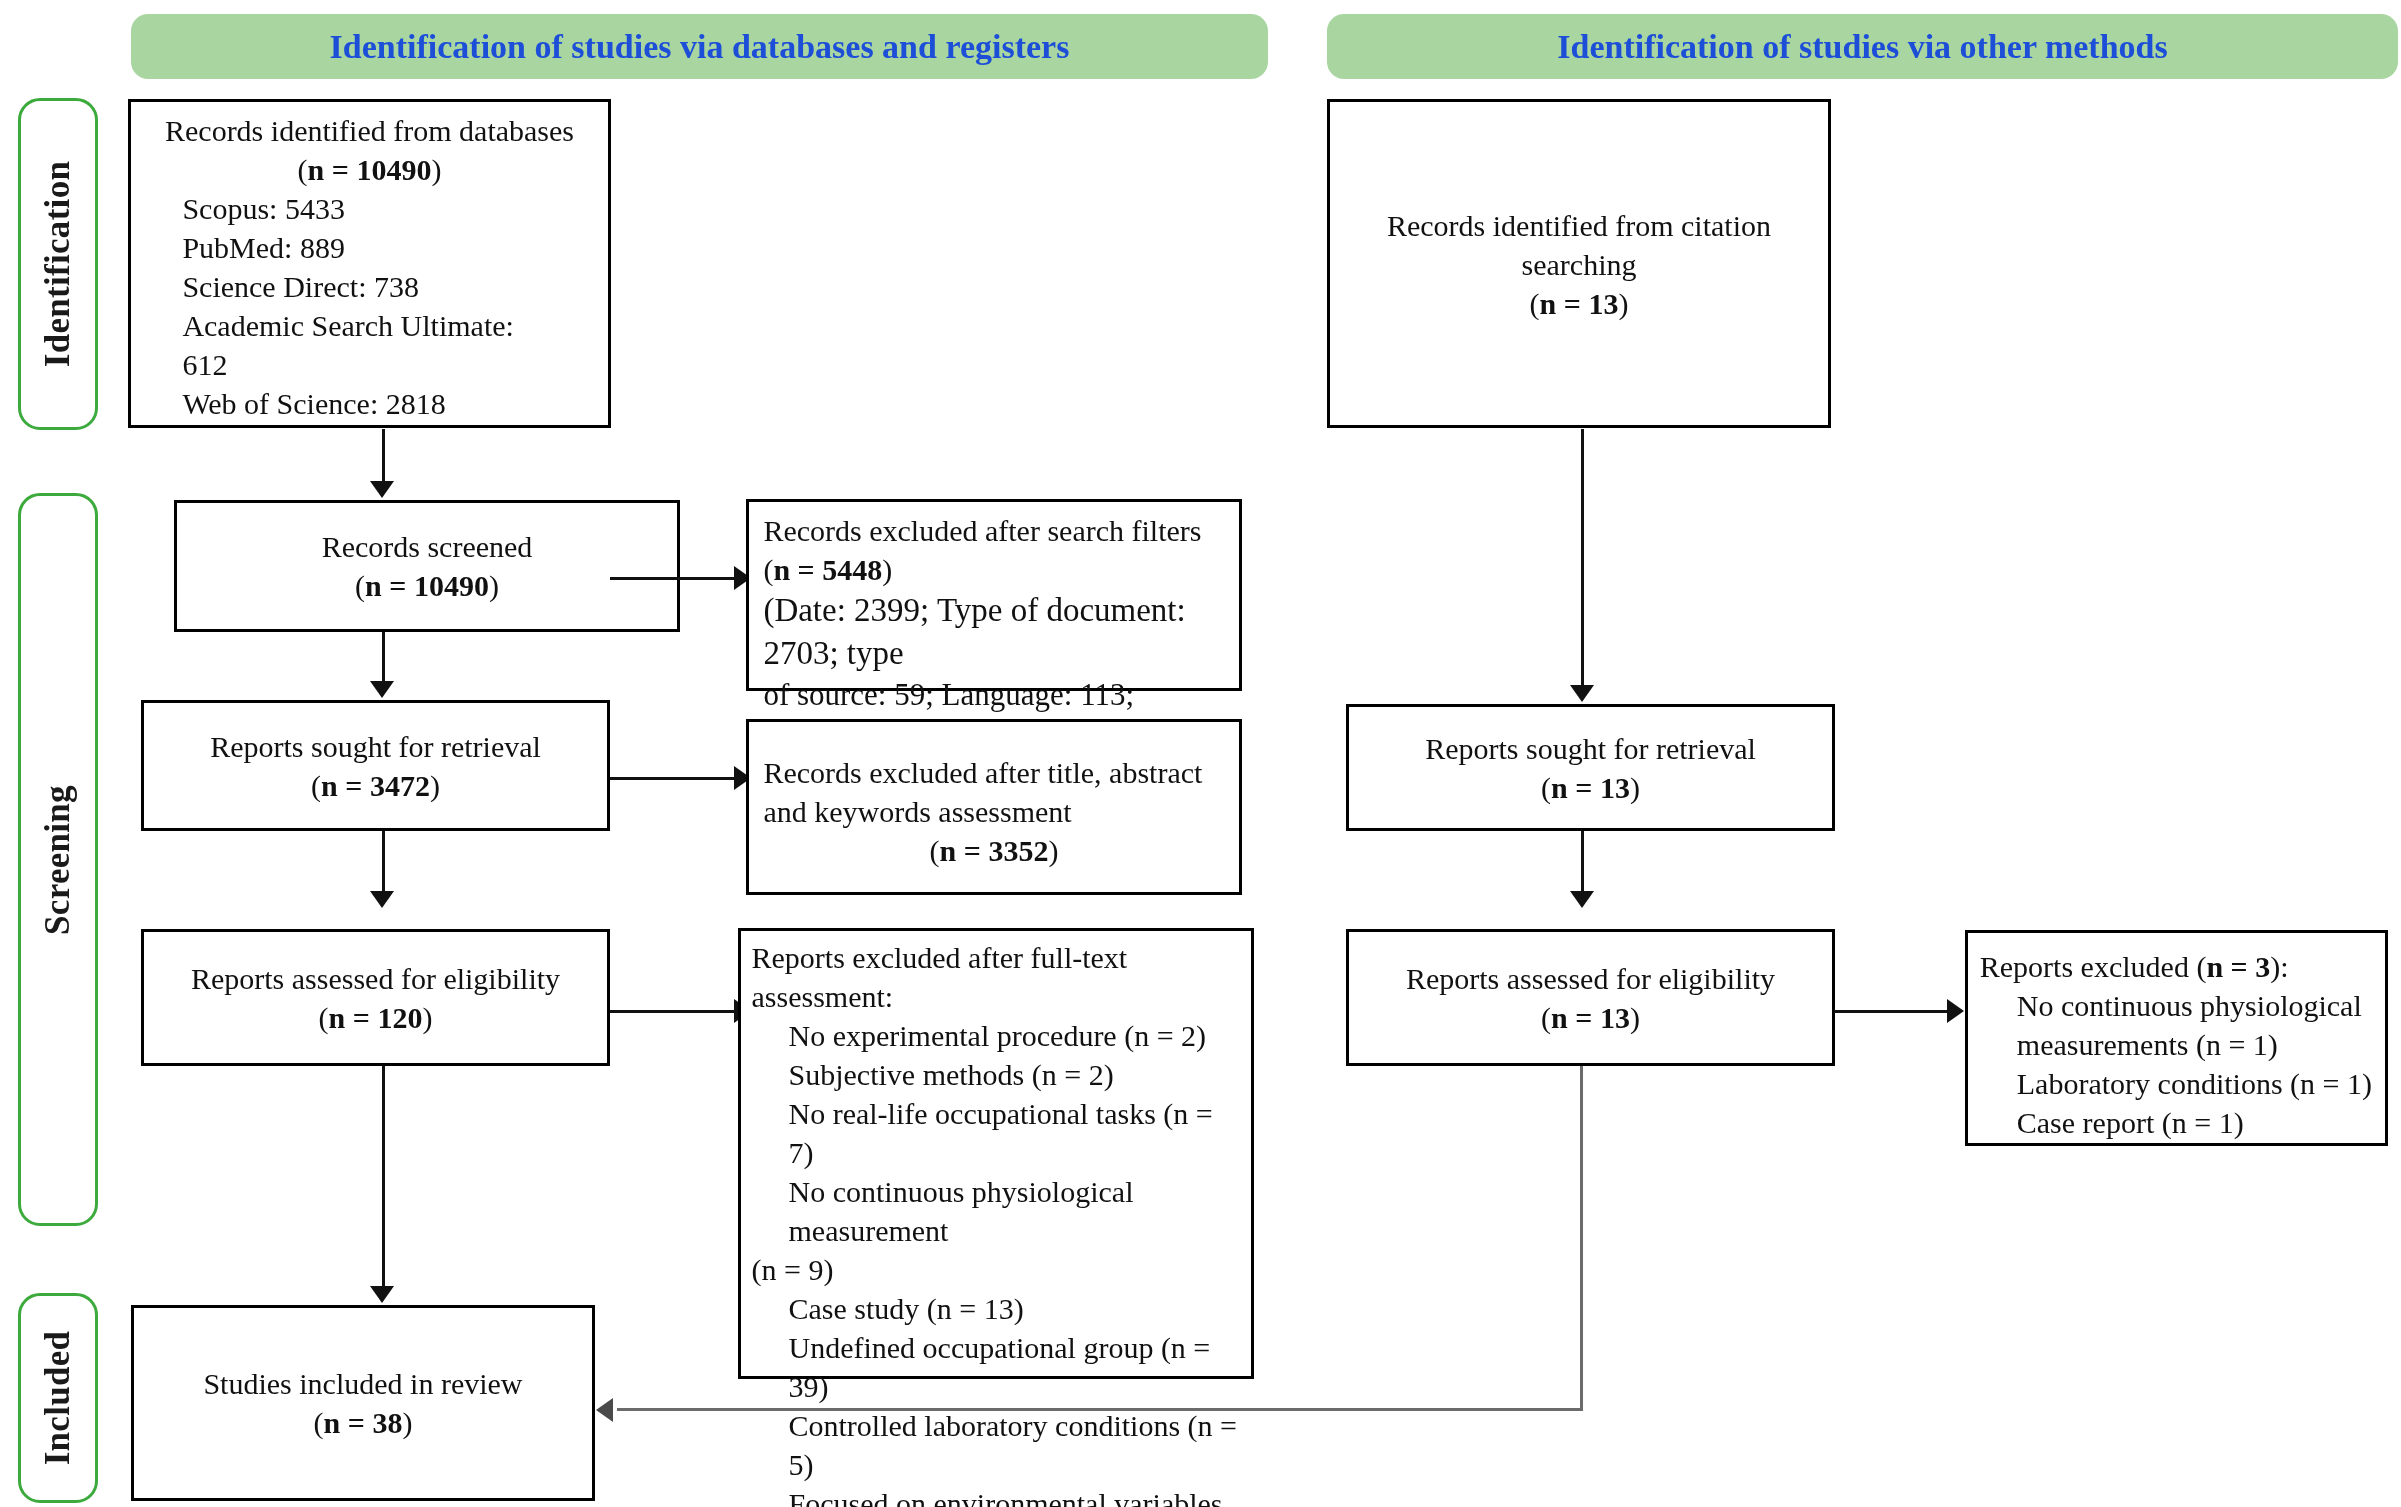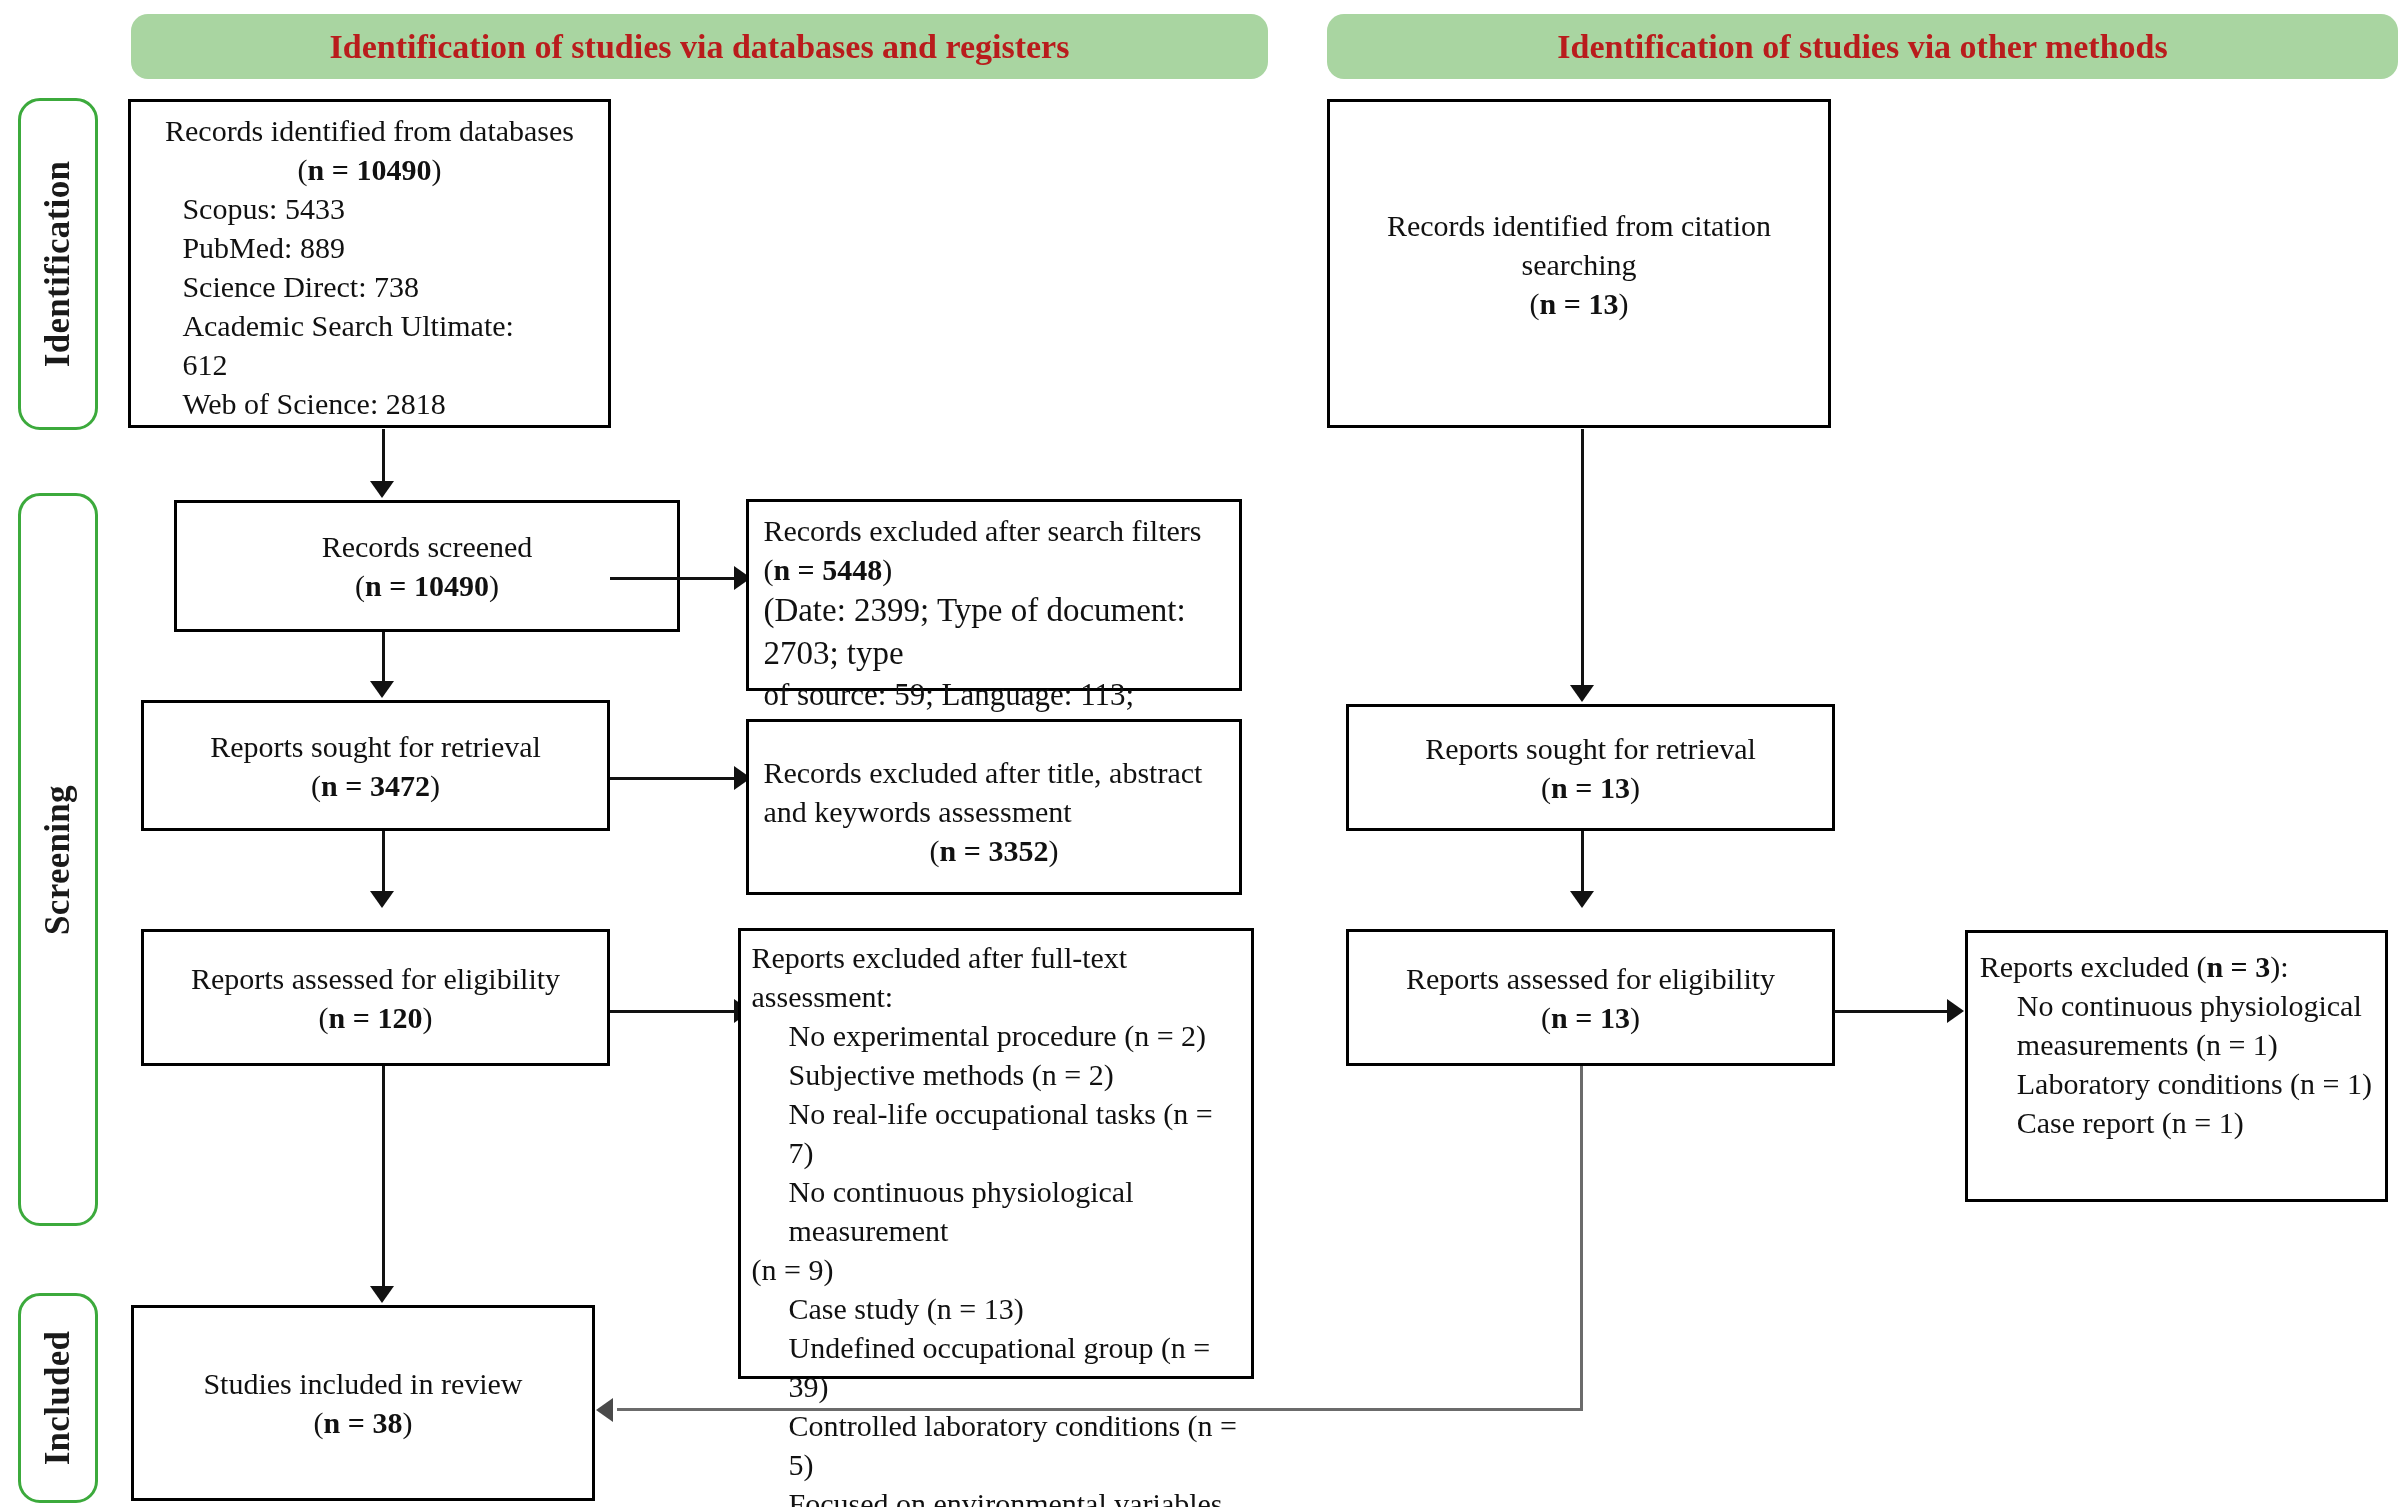--- a/index.html
+++ b/index.html
@@ -13,21 +13,21 @@
          background:#ffffff;box-sizing:border-box;}
   .phase .ptext{position:absolute;left:50%;top:50%;
         transform:translate(-50%,-50%) rotate(-90deg);
         white-space:nowrap;font-weight:bold;font-size:35px;color:#1a1a1a;
         letter-spacing:0.3px;}
 
   
   .banner{position:absolute;background:#a9d5a1;border-radius:17px;
           box-sizing:border-box;display:flex;align-items:center;
           justify-content:center;}
-  .banner span{font-weight:bold;font-size:34px;color:#b91c1c;}
+  .banner span{font-weight:bold;font-size:34px;color:#1d4ed8;}
 
   
   .box{position:absolute;border:3.9px solid #000000;background:#ffffff;
        box-sizing:border-box;}
   .box .inner{position:absolute;left:0;right:0;top:50%;
        transform:translateY(-50%);padding:0 14.4px;box-sizing:border-box;}
   .box.topalign .inner{top:0;transform:none;padding-top:9.1px;}
   .ctr{text-align:center;}
   .lft{text-align:left;}
   .ln{font-size:30px;line-height:1.30;color:#111111;white-space:normal;}
@@ -190,21 +190,21 @@
   <div class="box" style="left:1346px;top:929px;width:489px;height:137px;">
     <div class="inner ctr">
       <div class="ln">Reports assessed for eligibility</div>
       <div class="ln">(<b>n = 13</b>)</div>
     </div>
   </div>
 
   <div class="hline" style="left:1834px;top:1010px;width:116px;height:3.3px;"></div>
   <div class="arrow-r" style="left:1947px;top:999px;"></div>
 
-  <div class="box topalign" style="left:1965px;top:930px;width:423px;height:272px;">
+  <div class="box topalign" style="left:1965px;top:930px;width:423px;height:216px;">
     <div class="inner lft" style="padding:14.4px 11.8px 0 11.8px;">
       <div class="ln">Reports excluded (<b>n = 3</b>):</div>
       <div class="ln ind">No continuous physiological</div>
       <div class="ln ind">measurements (n = 1)</div>
       <div class="ln ind">Laboratory conditions (n = 1)</div>
       <div class="ln ind">Case report (n = 1)</div>
     </div>
   </div>
 
   <div class="vline grey" style="left:1580px;top:1066px;width:3.3px;height:345px;"></div>

